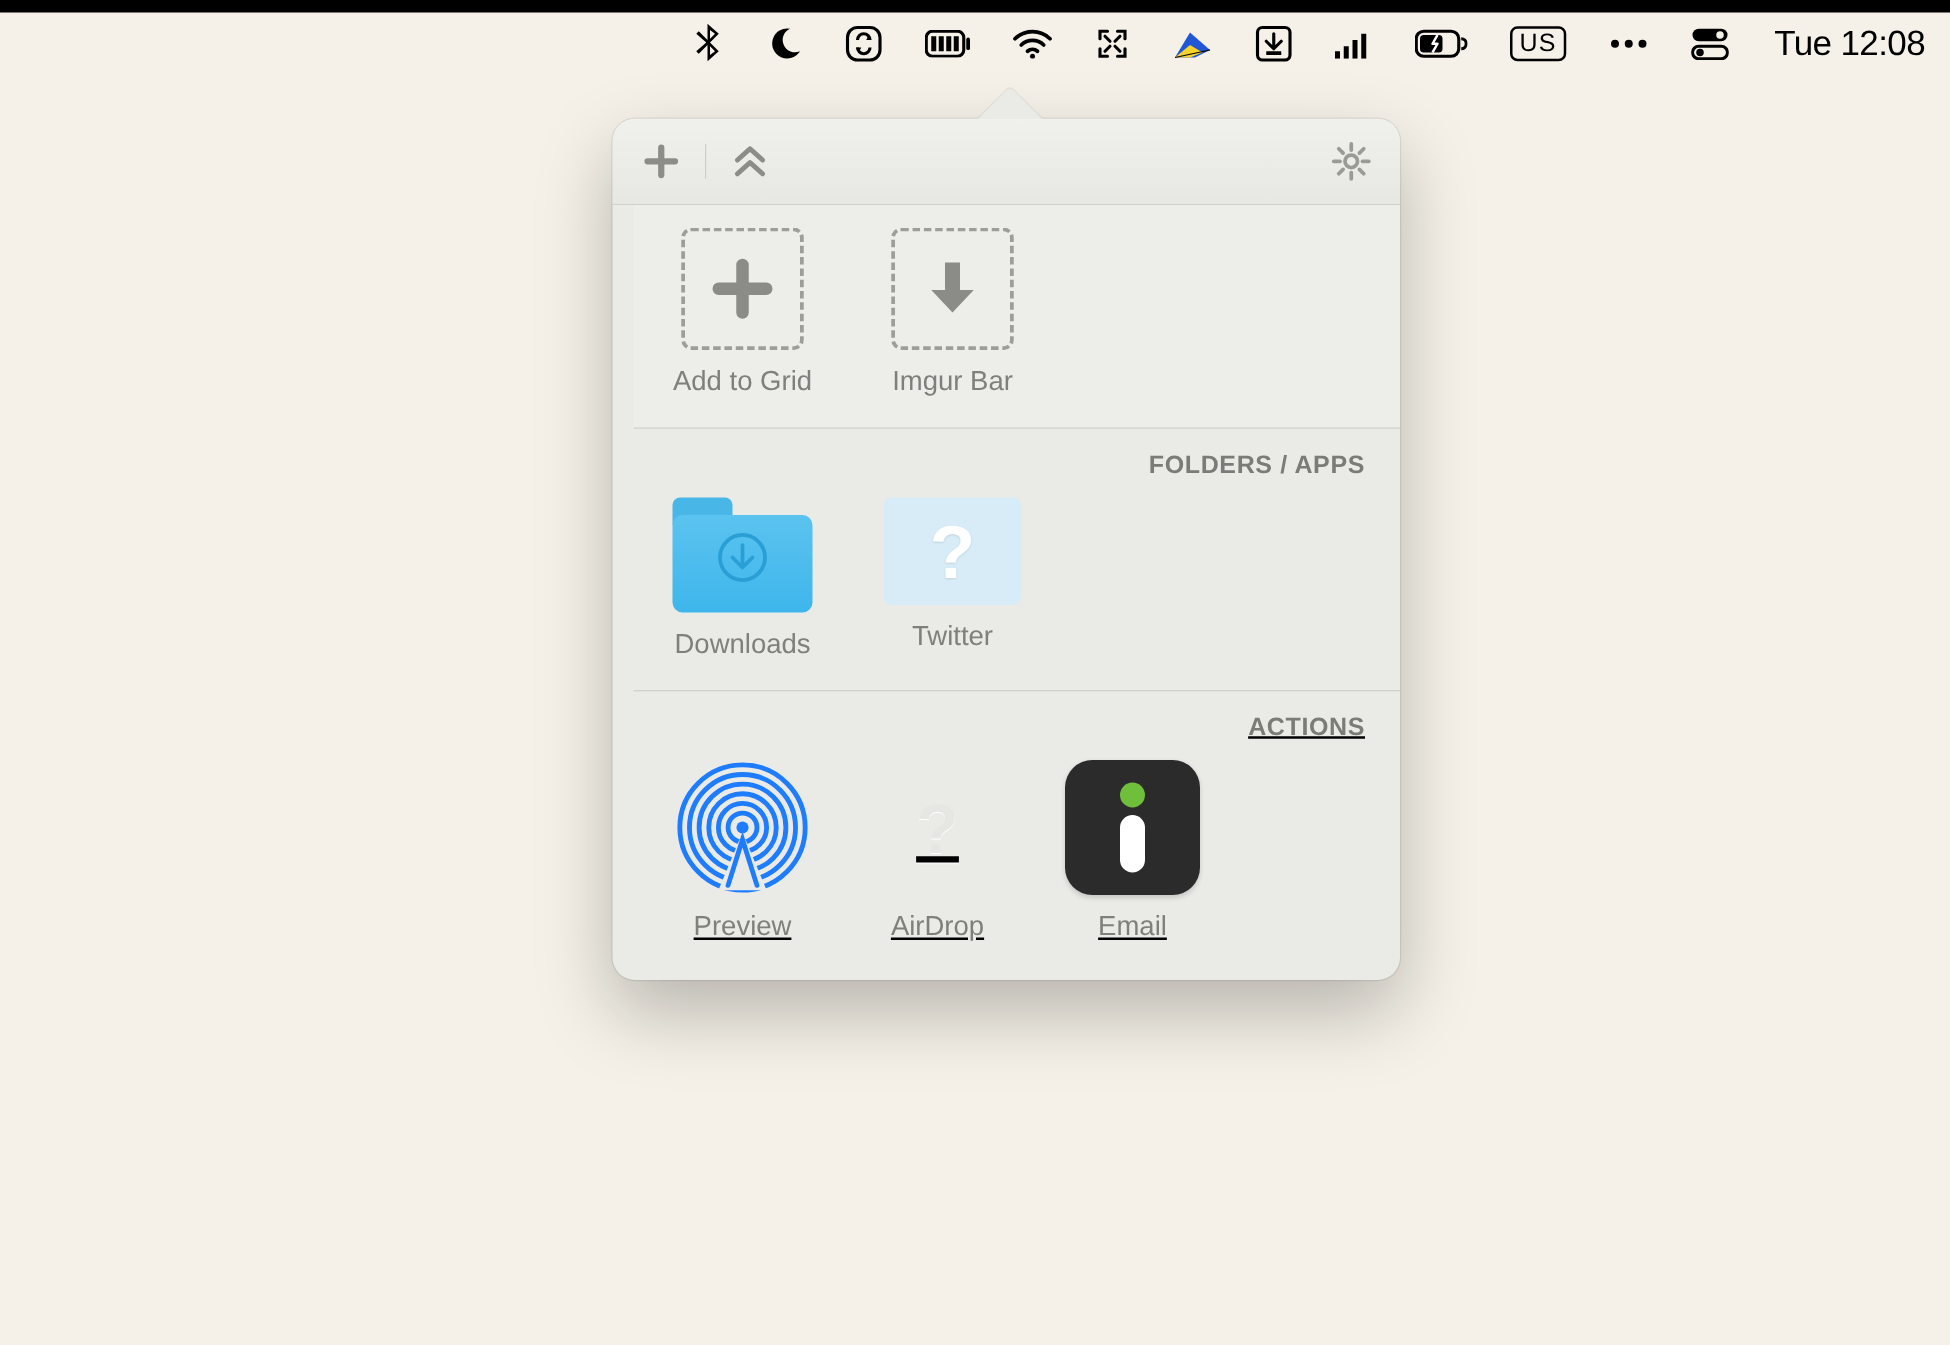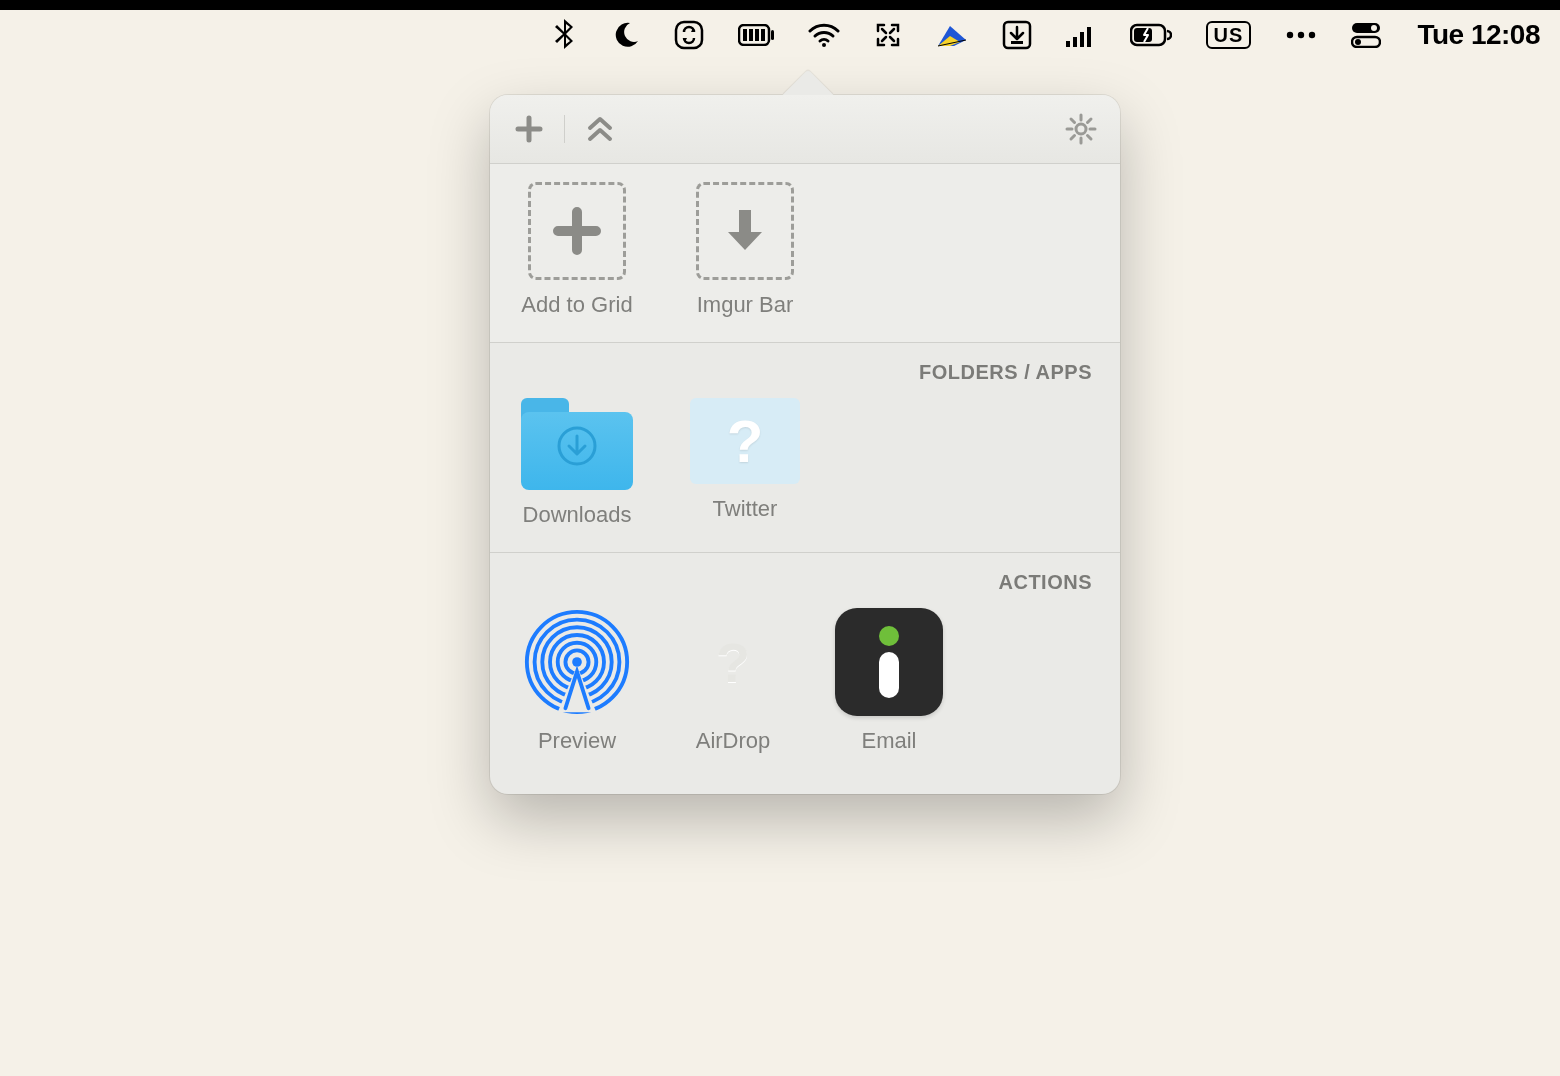--- a/index.html
+++ b/index.html
@@ -28,30 +28,30 @@
     display: flex;
     align-items: center;
     justify-content: flex-end;
     gap: 34px;
     padding-right: 20px;
     color: #000;
   }
   .menubar svg { display: block; }
   .menubar .clock {
     font-size: 28px;
-    font-weight: 700;
+    font-weight: 400;
     letter-spacing: -0.5px;
     margin-left: 2px;
   }
   .us-box {
     border: 2.5px solid #000;
     border-radius: 6px;
     padding: 0 6px;
     font-size: 20px;
-    font-weight: 700;
+    font-weight: 400;
     line-height: 24px;
     letter-spacing: 1px;
   }
 
   
   .panel {
     position: absolute;
     top: 95px;
     left: 490px;
     width: 630px;
@@ -85,22 +85,23 @@
     background: linear-gradient(#f0f0ed,#e7e7e3);
   }
   .tool-btn { width: 34px; height: 34px; display:flex; align-items:center; justify-content:center; cursor:pointer; }
   .tool-divider { width:1px; height:28px; background:#cfcfcb; }
   .tool-spacer { flex:1; }
 
   
   .section {
     border-bottom: 1px solid #d0d0cc;
     padding: 18px 28px 24px 28px;
-  }
-  .section:last-child { border-bottom: none; padding-bottom: 40px; border-bottom-left-radius:18px; border-bottom-right-radius:18px;}
+    margin-left: 17px;
+  }
+  .section:last-child { border-bottom: none; padding-bottom: 30px; border-bottom-left-radius:18px; border-bottom-right-radius:18px;text-decoration:underline;}
   .section-header {
     font-size: 20px;
     font-weight: 700;
     letter-spacing: 0.5px;
     color: #7b7b78;
     margin-bottom: 14px;
     text-align: right;
   }
   .grid-row { display:flex; gap: 50px; }
   .item { display:flex; flex-direction:column; align-items:center; width: 118px; cursor:pointer;}

